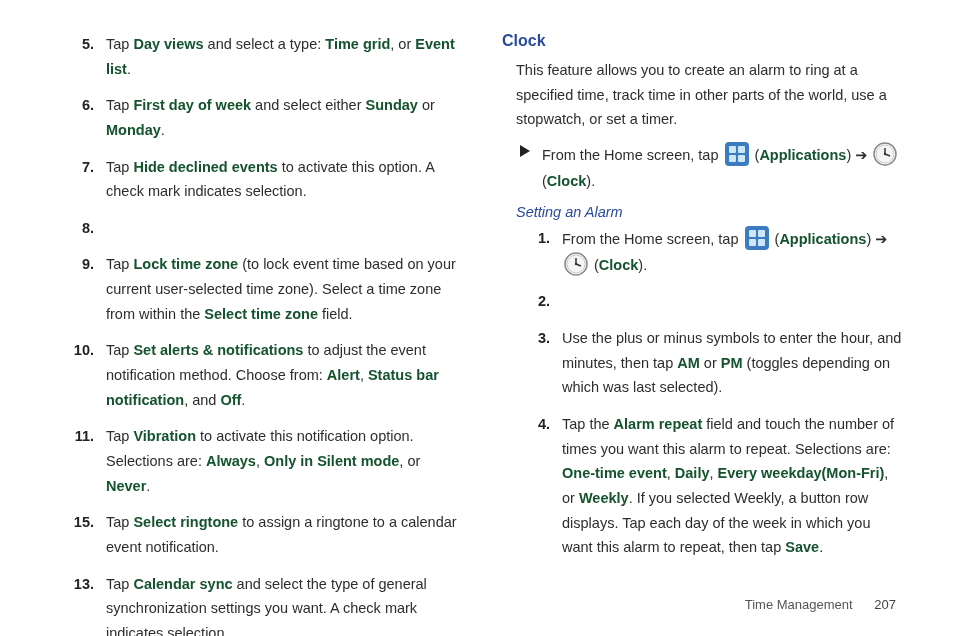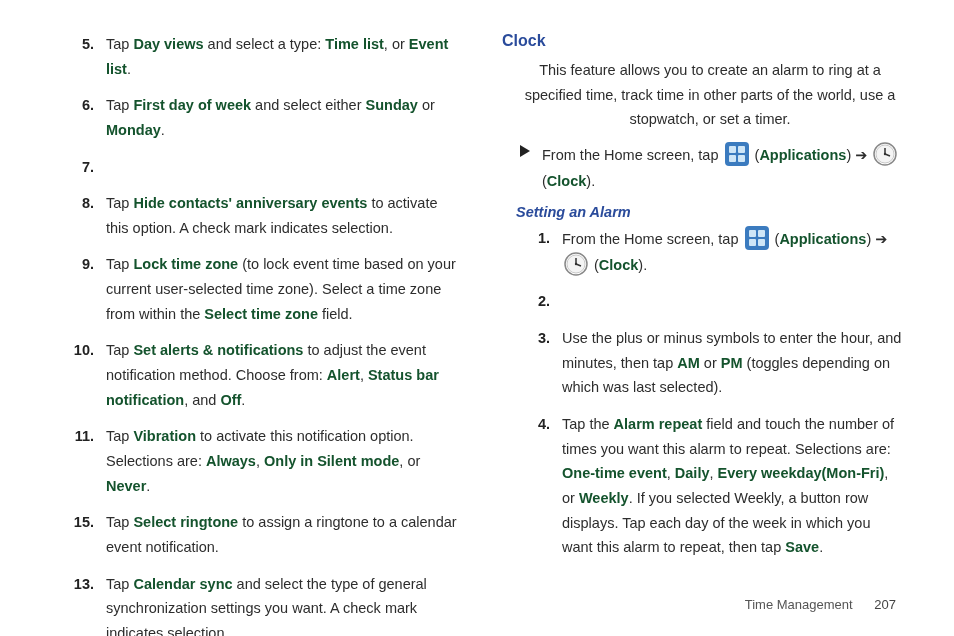--- a/index.html
+++ b/index.html
@@ -51,29 +51,28 @@
   }
   .h-clock {
     color: #2a4b9b;
     font-weight: 800;
     font-size: 16px;
     margin: 0 0 8px 0;
   }
   .h-sub {
     color: #2a4b9b;
     font-style: italic;
-    font-weight: 700;
+    font-weight: 400;
     font-size: 14.5px;
     margin: 10px 0 6px 14px;
   }
   .intro {
     font-size: 14.5px;
     line-height: 1.7;
     margin: 0 0 10px 14px;
-    text-align: center;
   }
   .bullet-row {
     display: flex;
     align-items: flex-start;
     margin: 0 0 10px 18px;
     line-height: 1.8;
     font-size: 14.5px;
   }
   .tri {
     flex: 0 0 22px;
@@ -99,32 +98,32 @@
 </head>
 <body>
 
 <div class="page">
   <div class="cols">
 
     <div class="col">
       <ol class="steps" id="left-list">
           <li>
             <span class="num">5.</span>
-            <span class="body">Tap <b>Day views</b> and select a type: <b>Time list</b>, or <b>Event list</b>.</span>
+            <span class="body">Tap <b>Day views</b> and select a type: <b>Time grid</b>, or <b>Event list</b>.</span>
           </li>
           <li>
             <span class="num">6.</span>
             <span class="body">Tap <b>First day of week</b> and select either <b>Sunday</b> or <b>Monday</b>.</span>
           </li>
           <li>
             <span class="num">7.</span>
+            <span class="body">Tap <b>Hide declined events</b> to activate this option. A check mark indicates selection.</span>
           </li>
           <li>
             <span class="num">8.</span>
-            <span class="body">Tap <b>Hide contacts' anniversary events</b> to activate this option. A check mark indicates selection.</span>
           </li>
           <li>
             <span class="num">9.</span>
             <span class="body">Tap <b>Lock time zone</b> (to lock event time based on your current user-selected time zone). Select a time zone from within the <b>Select time zone</b> field.</span>
           </li>
           <li>
             <span class="num">10.</span>
             <span class="body">Tap <b>Set alerts &amp; notifications</b> to adjust the event notification method. Choose from: <b>Alert</b>, <b>Status bar notification</b>, and <b>Off</b>.</span>
           </li>
           <li>

